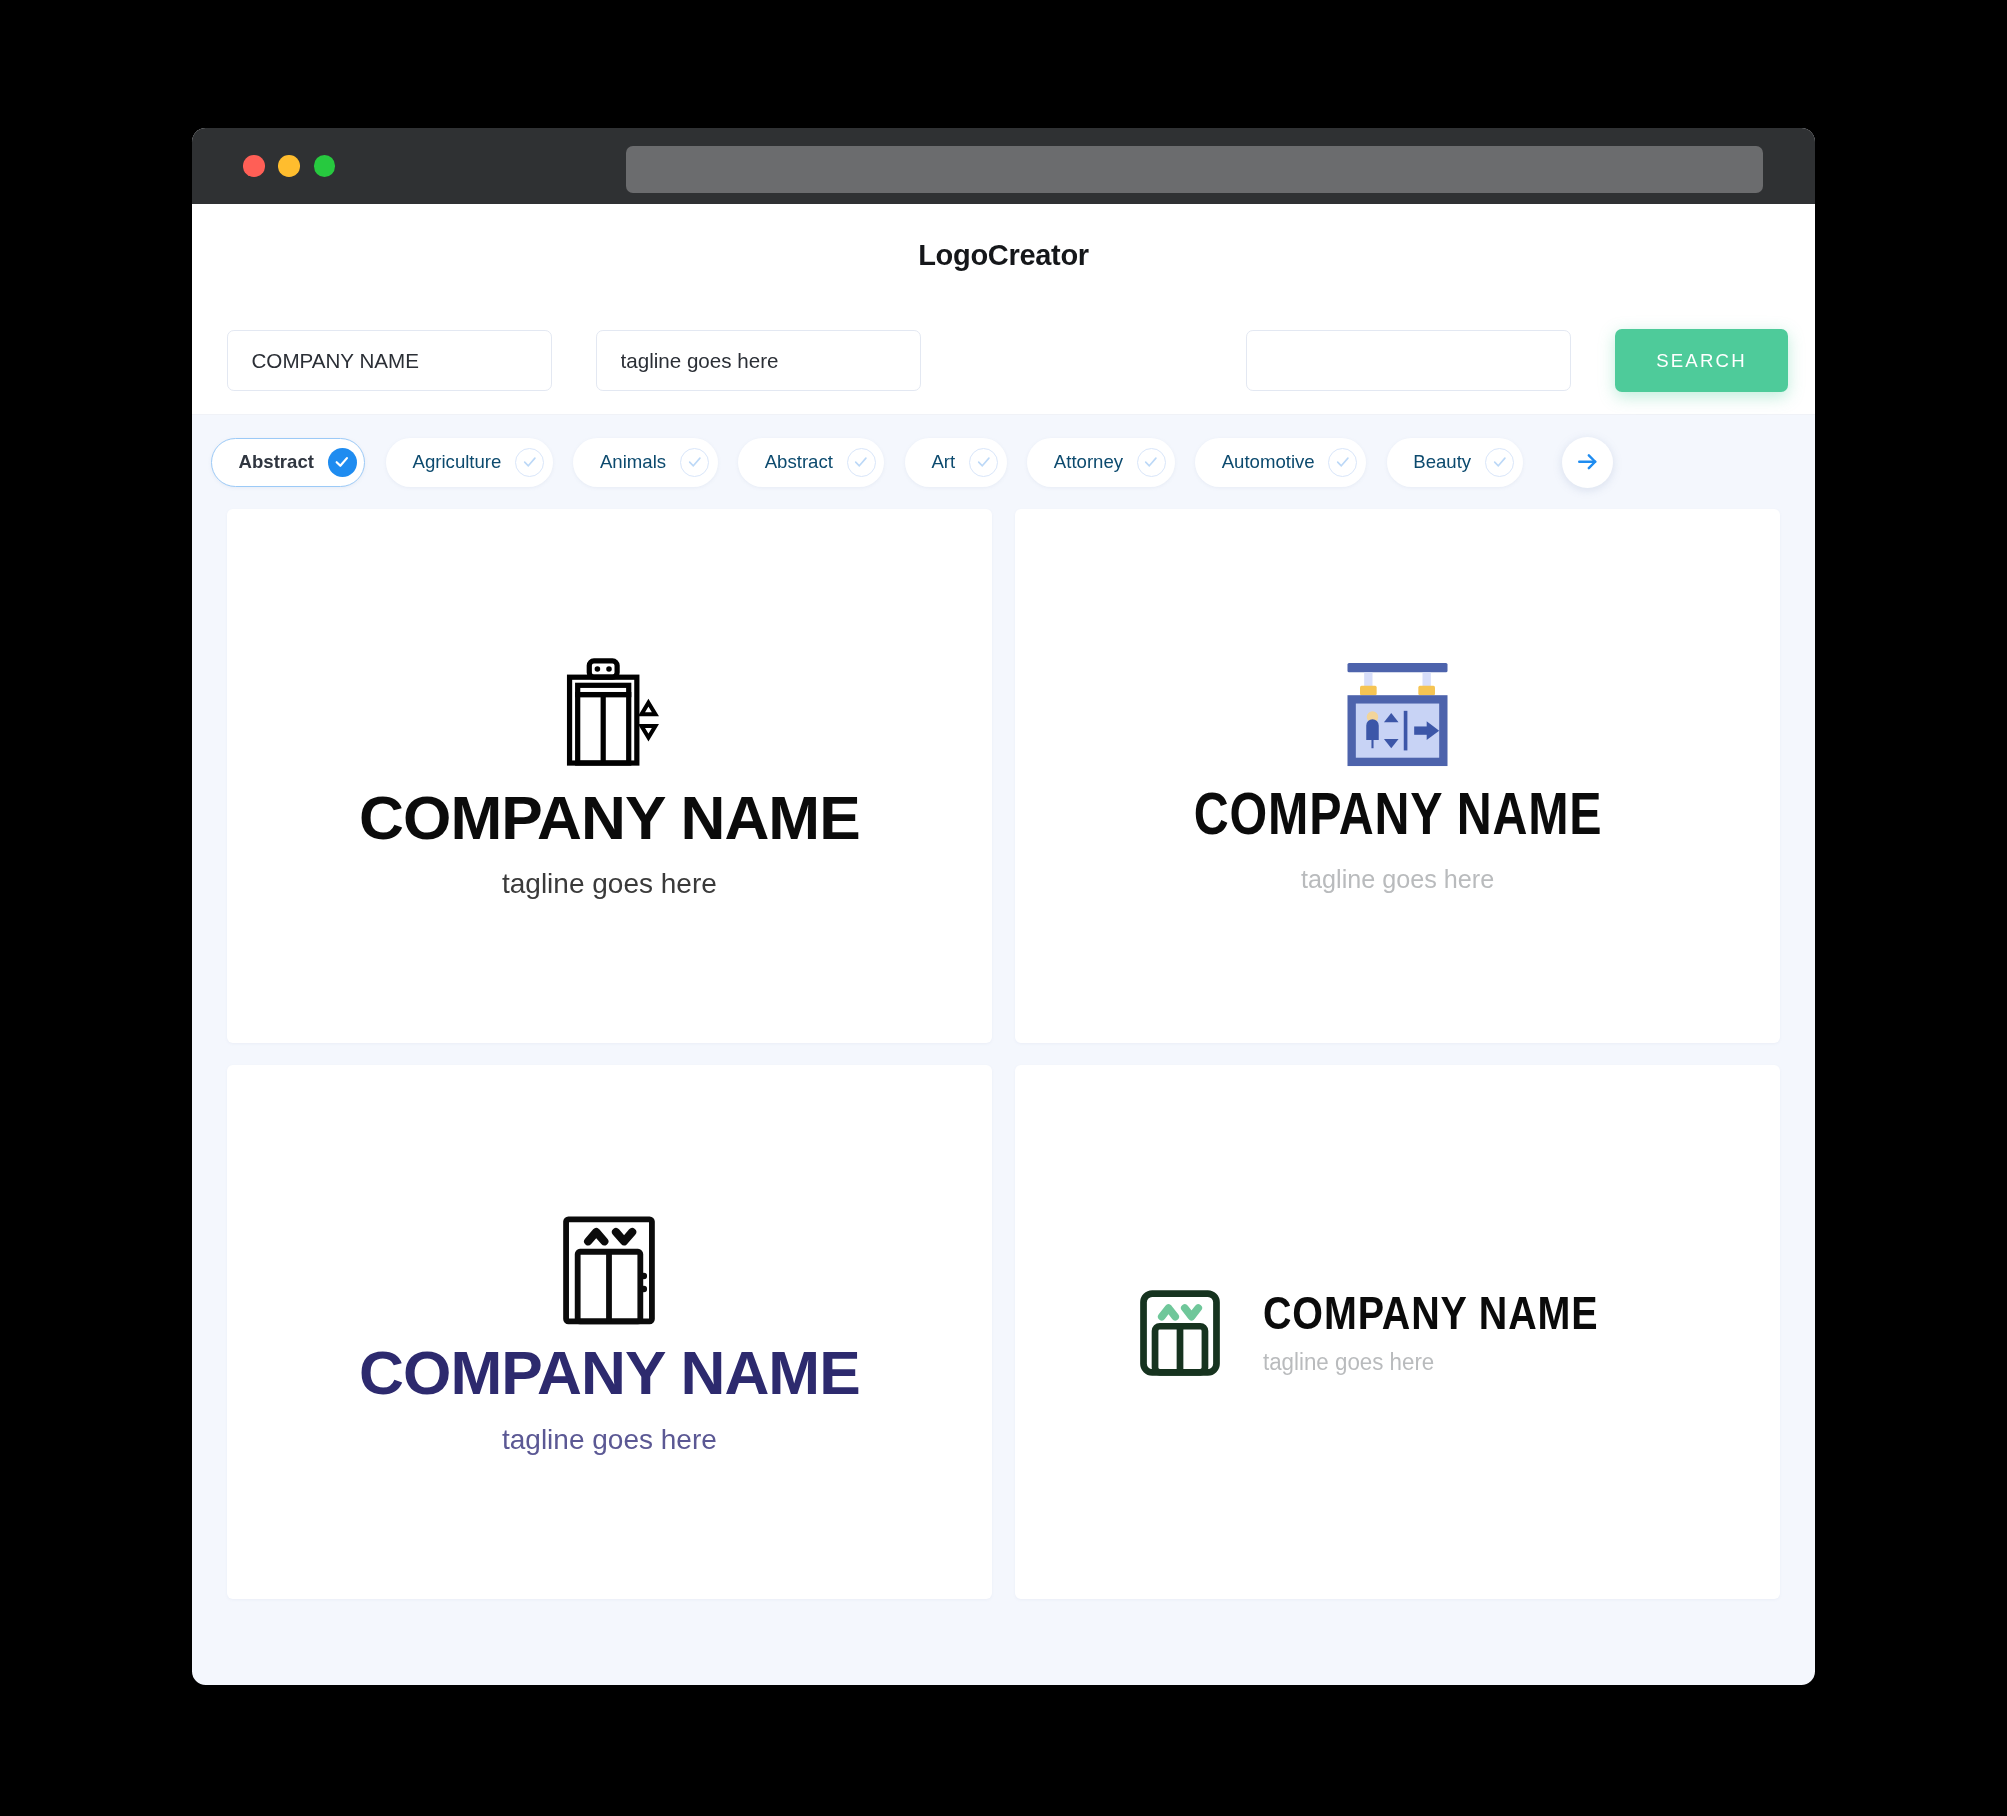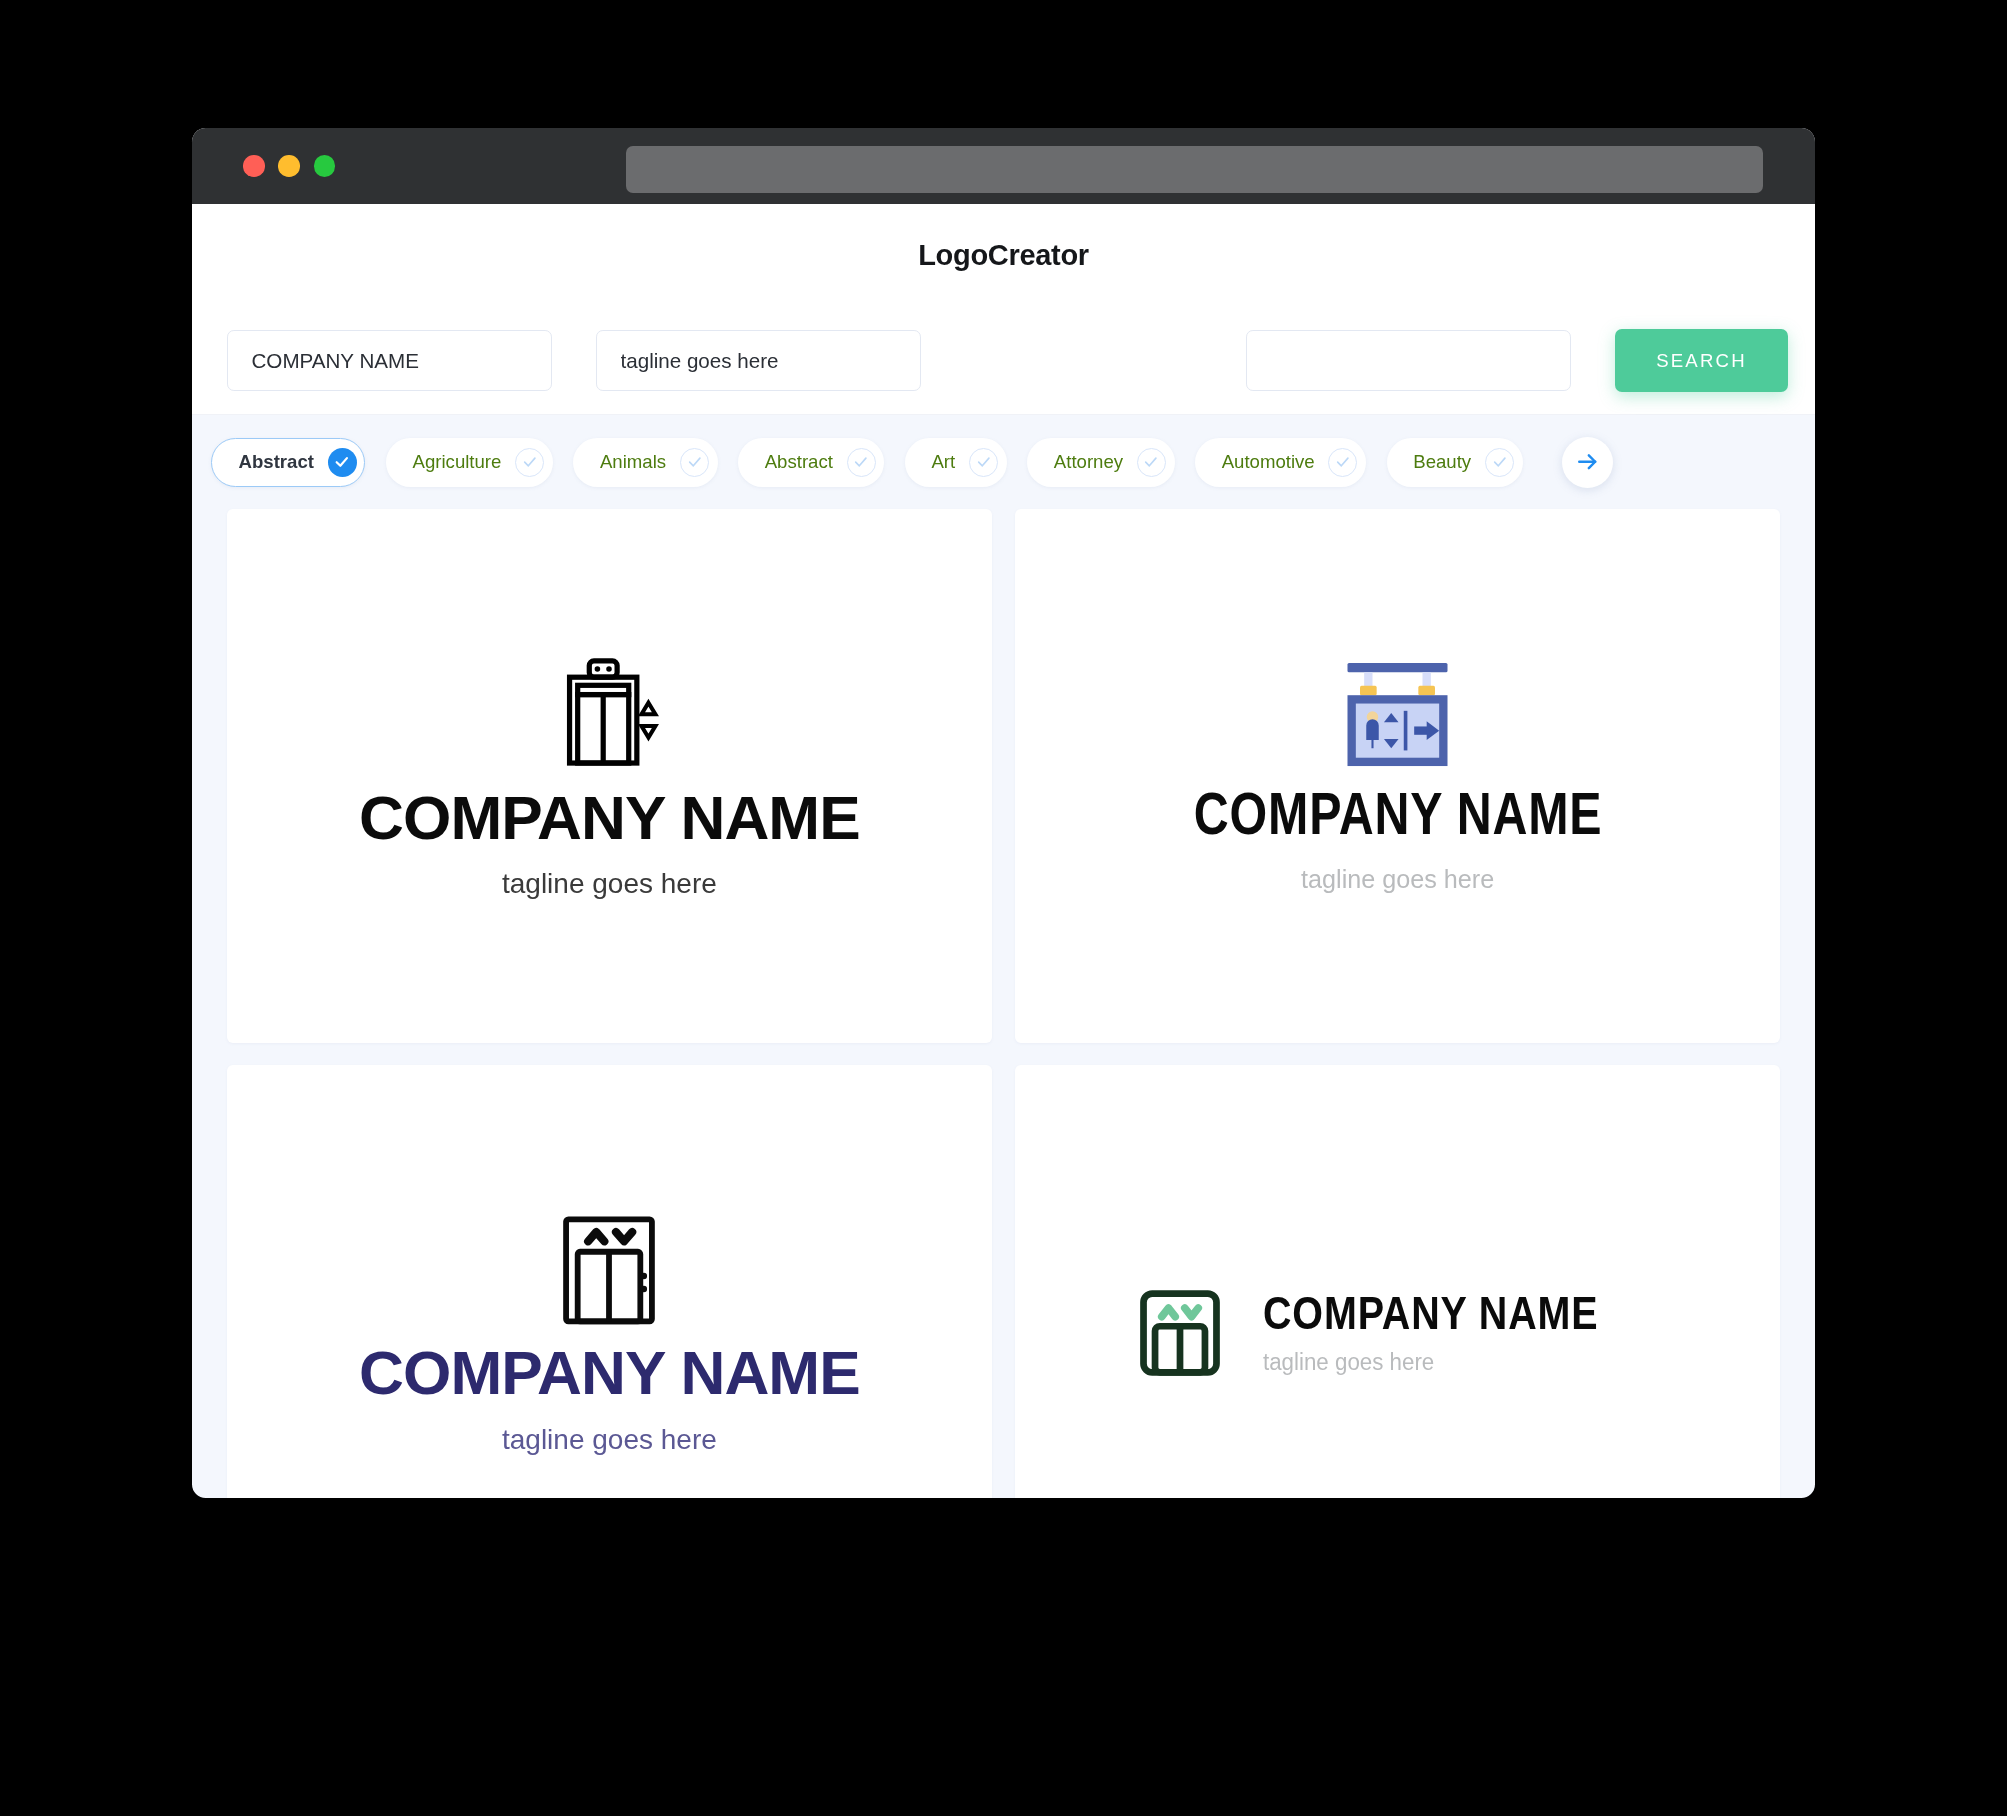--- a/index.html
+++ b/index.html
@@ -10,21 +10,21 @@
     background: #000000;
     font-family: "Liberation Sans", sans-serif;
     overflow: hidden;
   }
 
   #app {
     position: absolute;
     left: 192px;
     top: 128px;
     width: 1623px;
-    height: 1370px;
+    height: 1557px;
     border-radius: 13.7px;
     overflow: hidden;
     background: #f4f7fd;
     box-shadow: 0 13.7px 39px rgba(0,0,0,0.35);
   }
 
   
   .titlebar {
     height: 76px;
     background: #2f3133;
@@ -118,21 +118,21 @@
   }
   .chip {
     display: flex;
     align-items: center;
     height: 49px;
     background: #ffffff;
     border-radius: 25.5px;
     padding: 0 8.8px 0 26.5px;
     margin-right: 20.6px;
     font-size: 18.6px;
-    color: #4d7c0f;
+    color: #0c4a6e;
     white-space: nowrap;
     cursor: pointer;
     box-shadow: 0 1px 3.9px rgba(120,140,180,0.10);
     flex: 0 0 auto;
   }
   .chip.selected {
     border: 1px solid #9ccaf7;
     color: #303640;
     font-weight: 600;
     padding-right: 7.8px;

